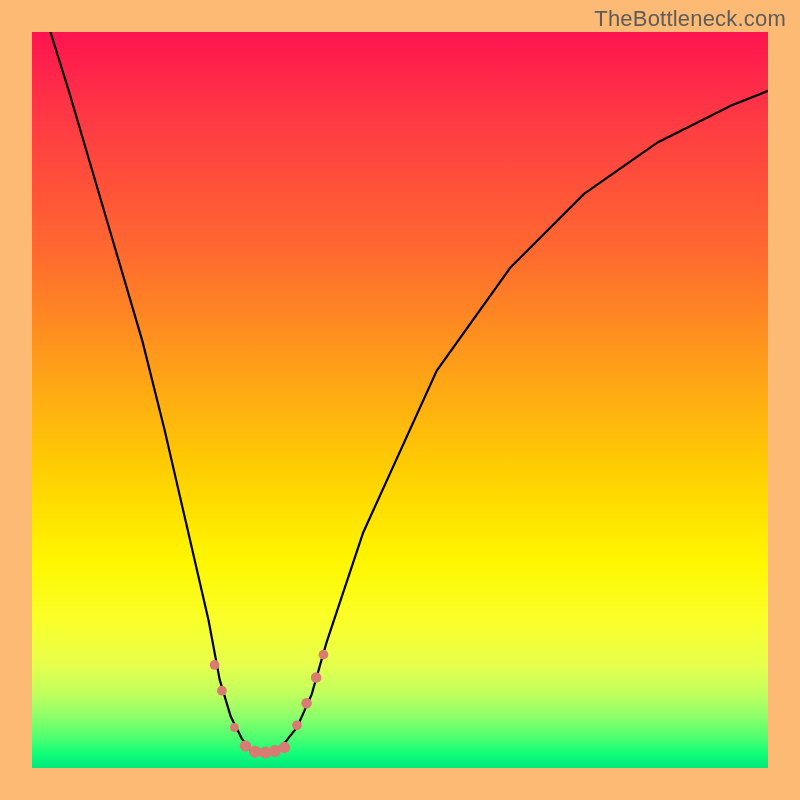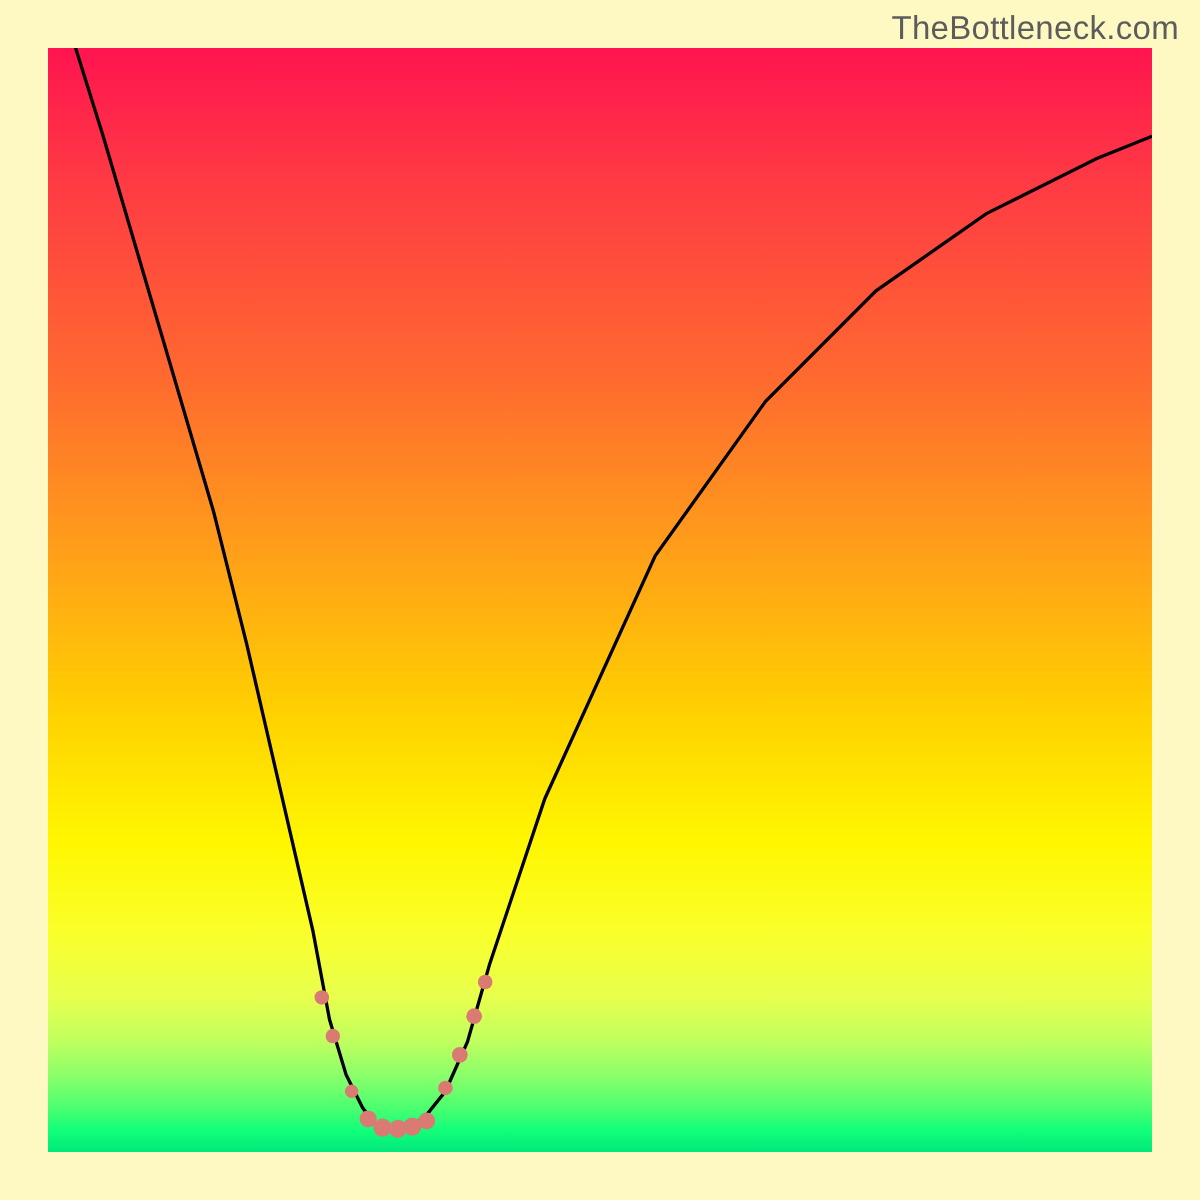--- a/index.html
+++ b/index.html
@@ -9,21 +9,21 @@
     height: 800px;
     background: #000;
     font-family: Arial, Helvetica, sans-serif;
     overflow: hidden;
   }
   .frame {
     position: absolute;
     top: 0; left: 0;
     width: 800px;
     height: 800px;
-    background: #fef9c3;
+    background: #fdba74;
   }
   .plot {
     position: absolute;
     top: 32px;
     left: 32px;
     width: 736px;
     height: 736px;
     
     background: linear-gradient(
       to bottom,

